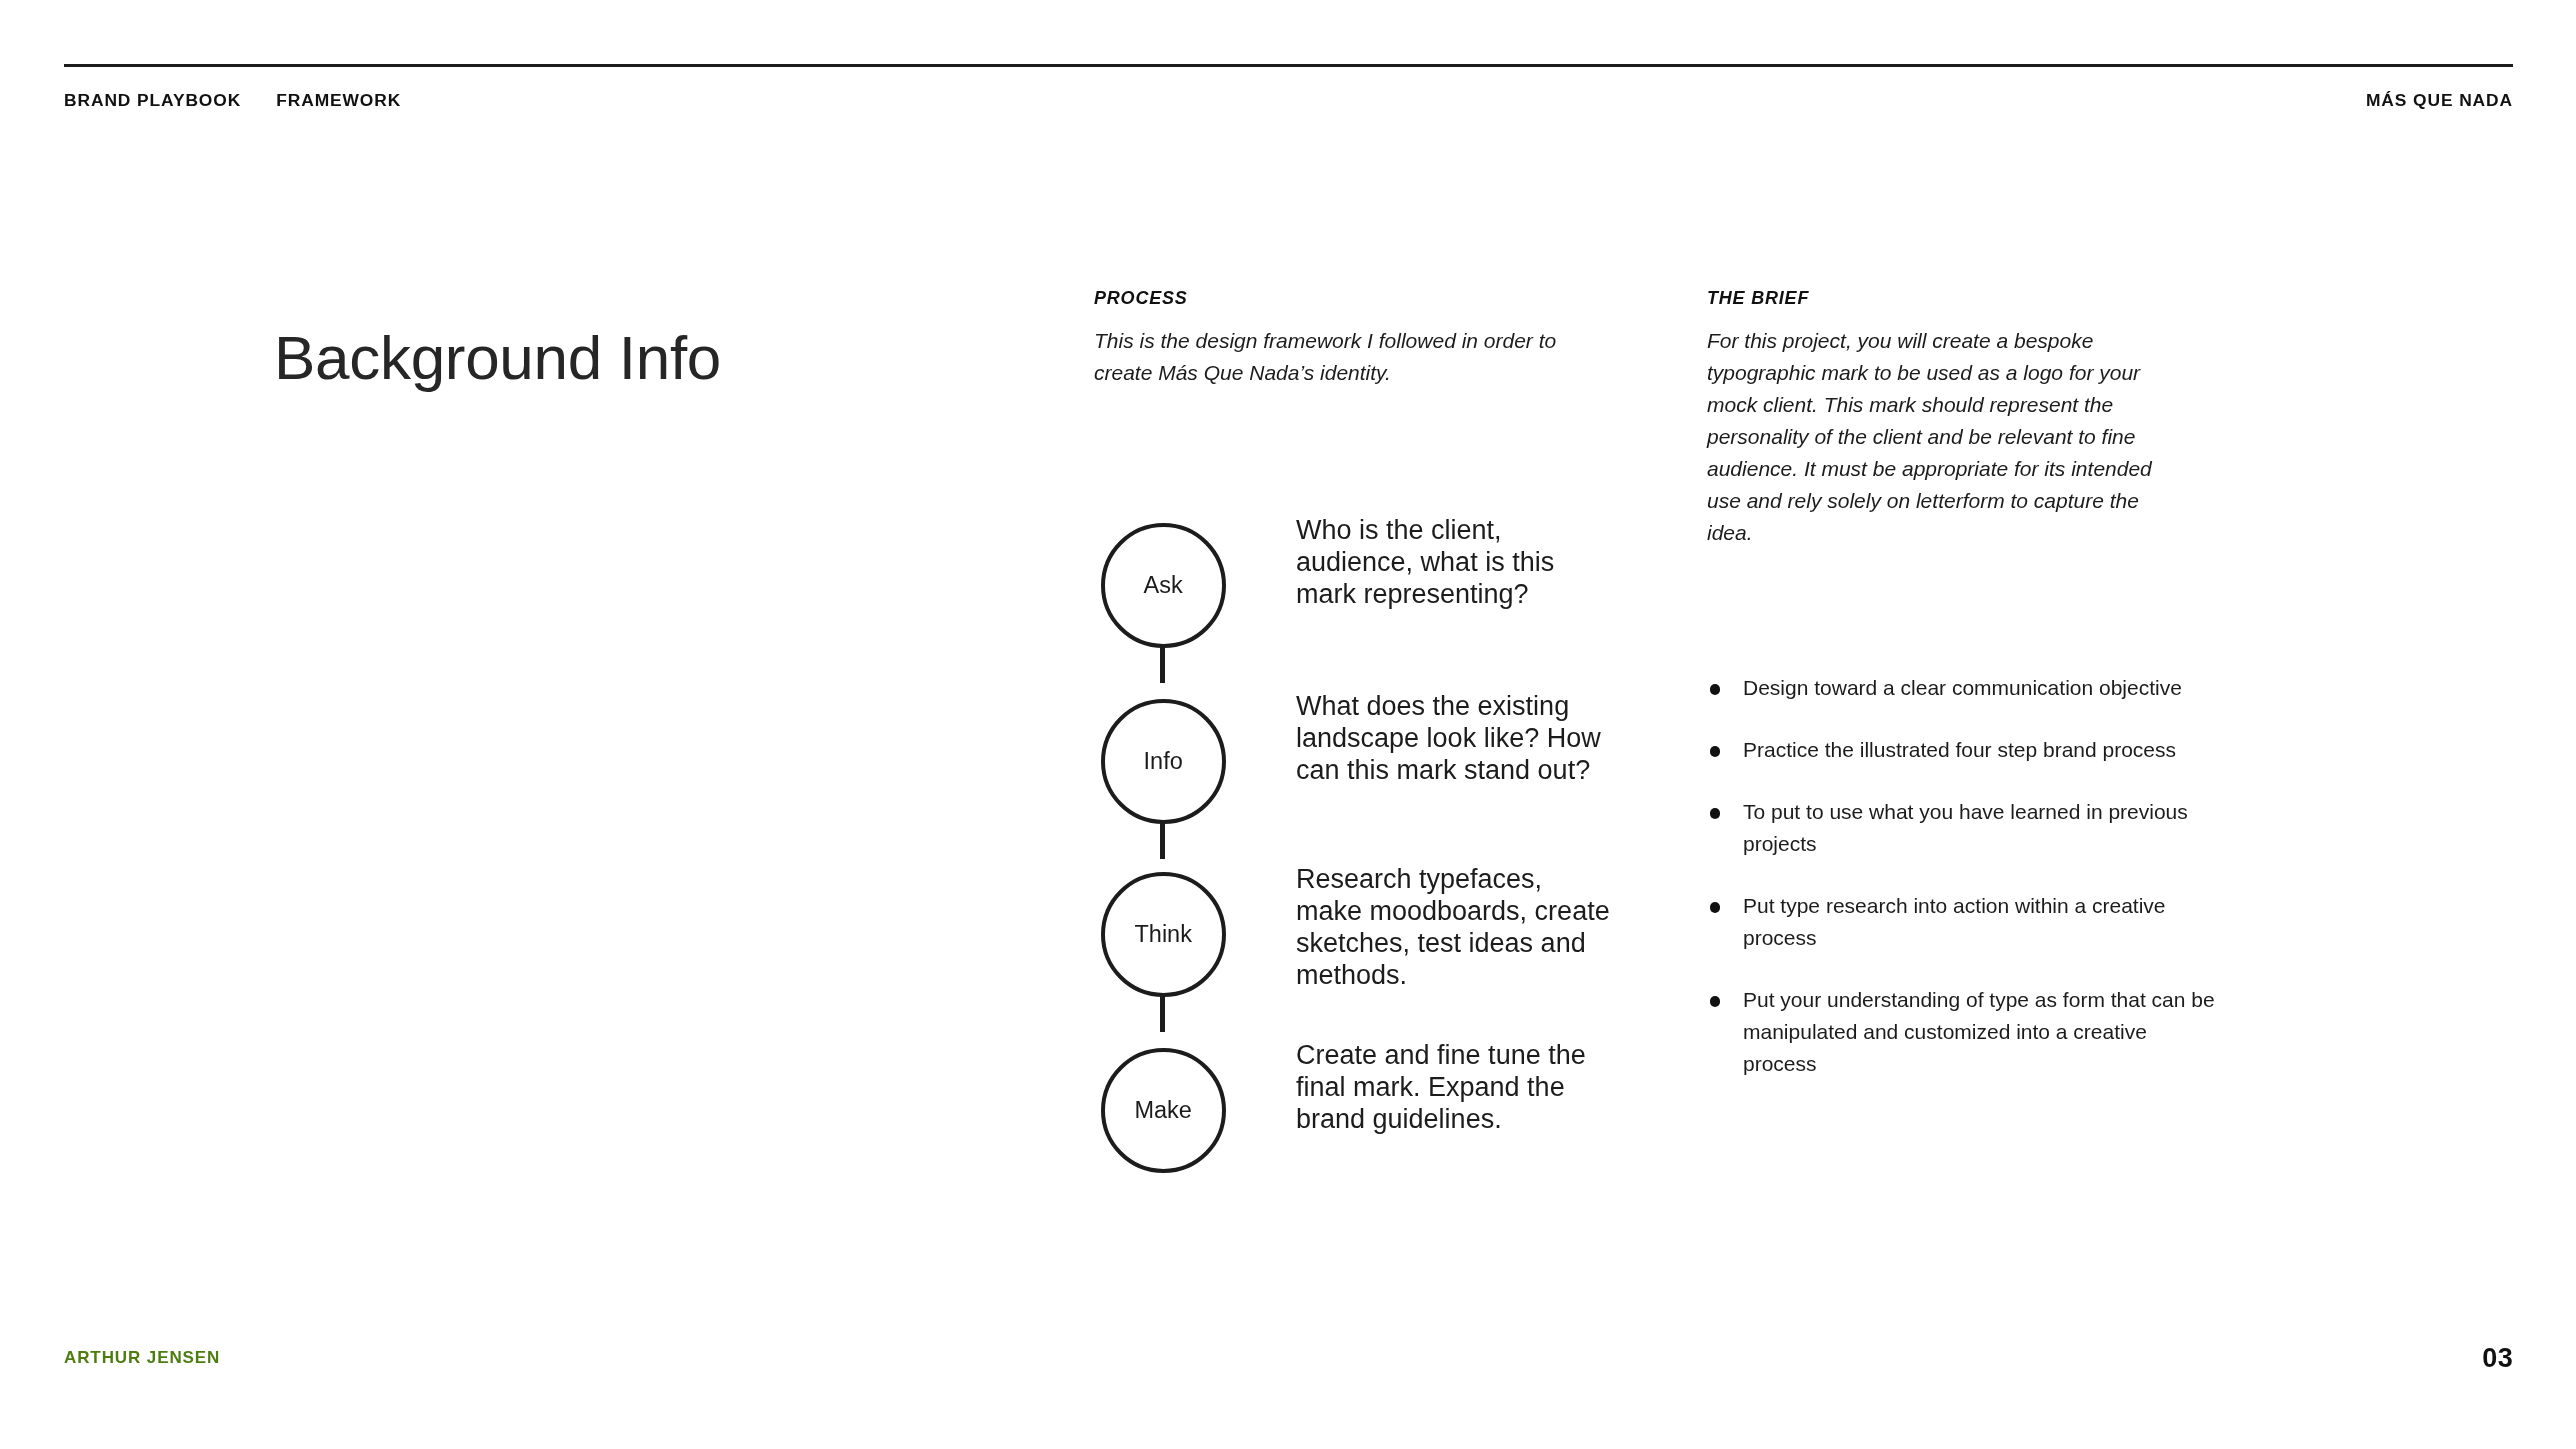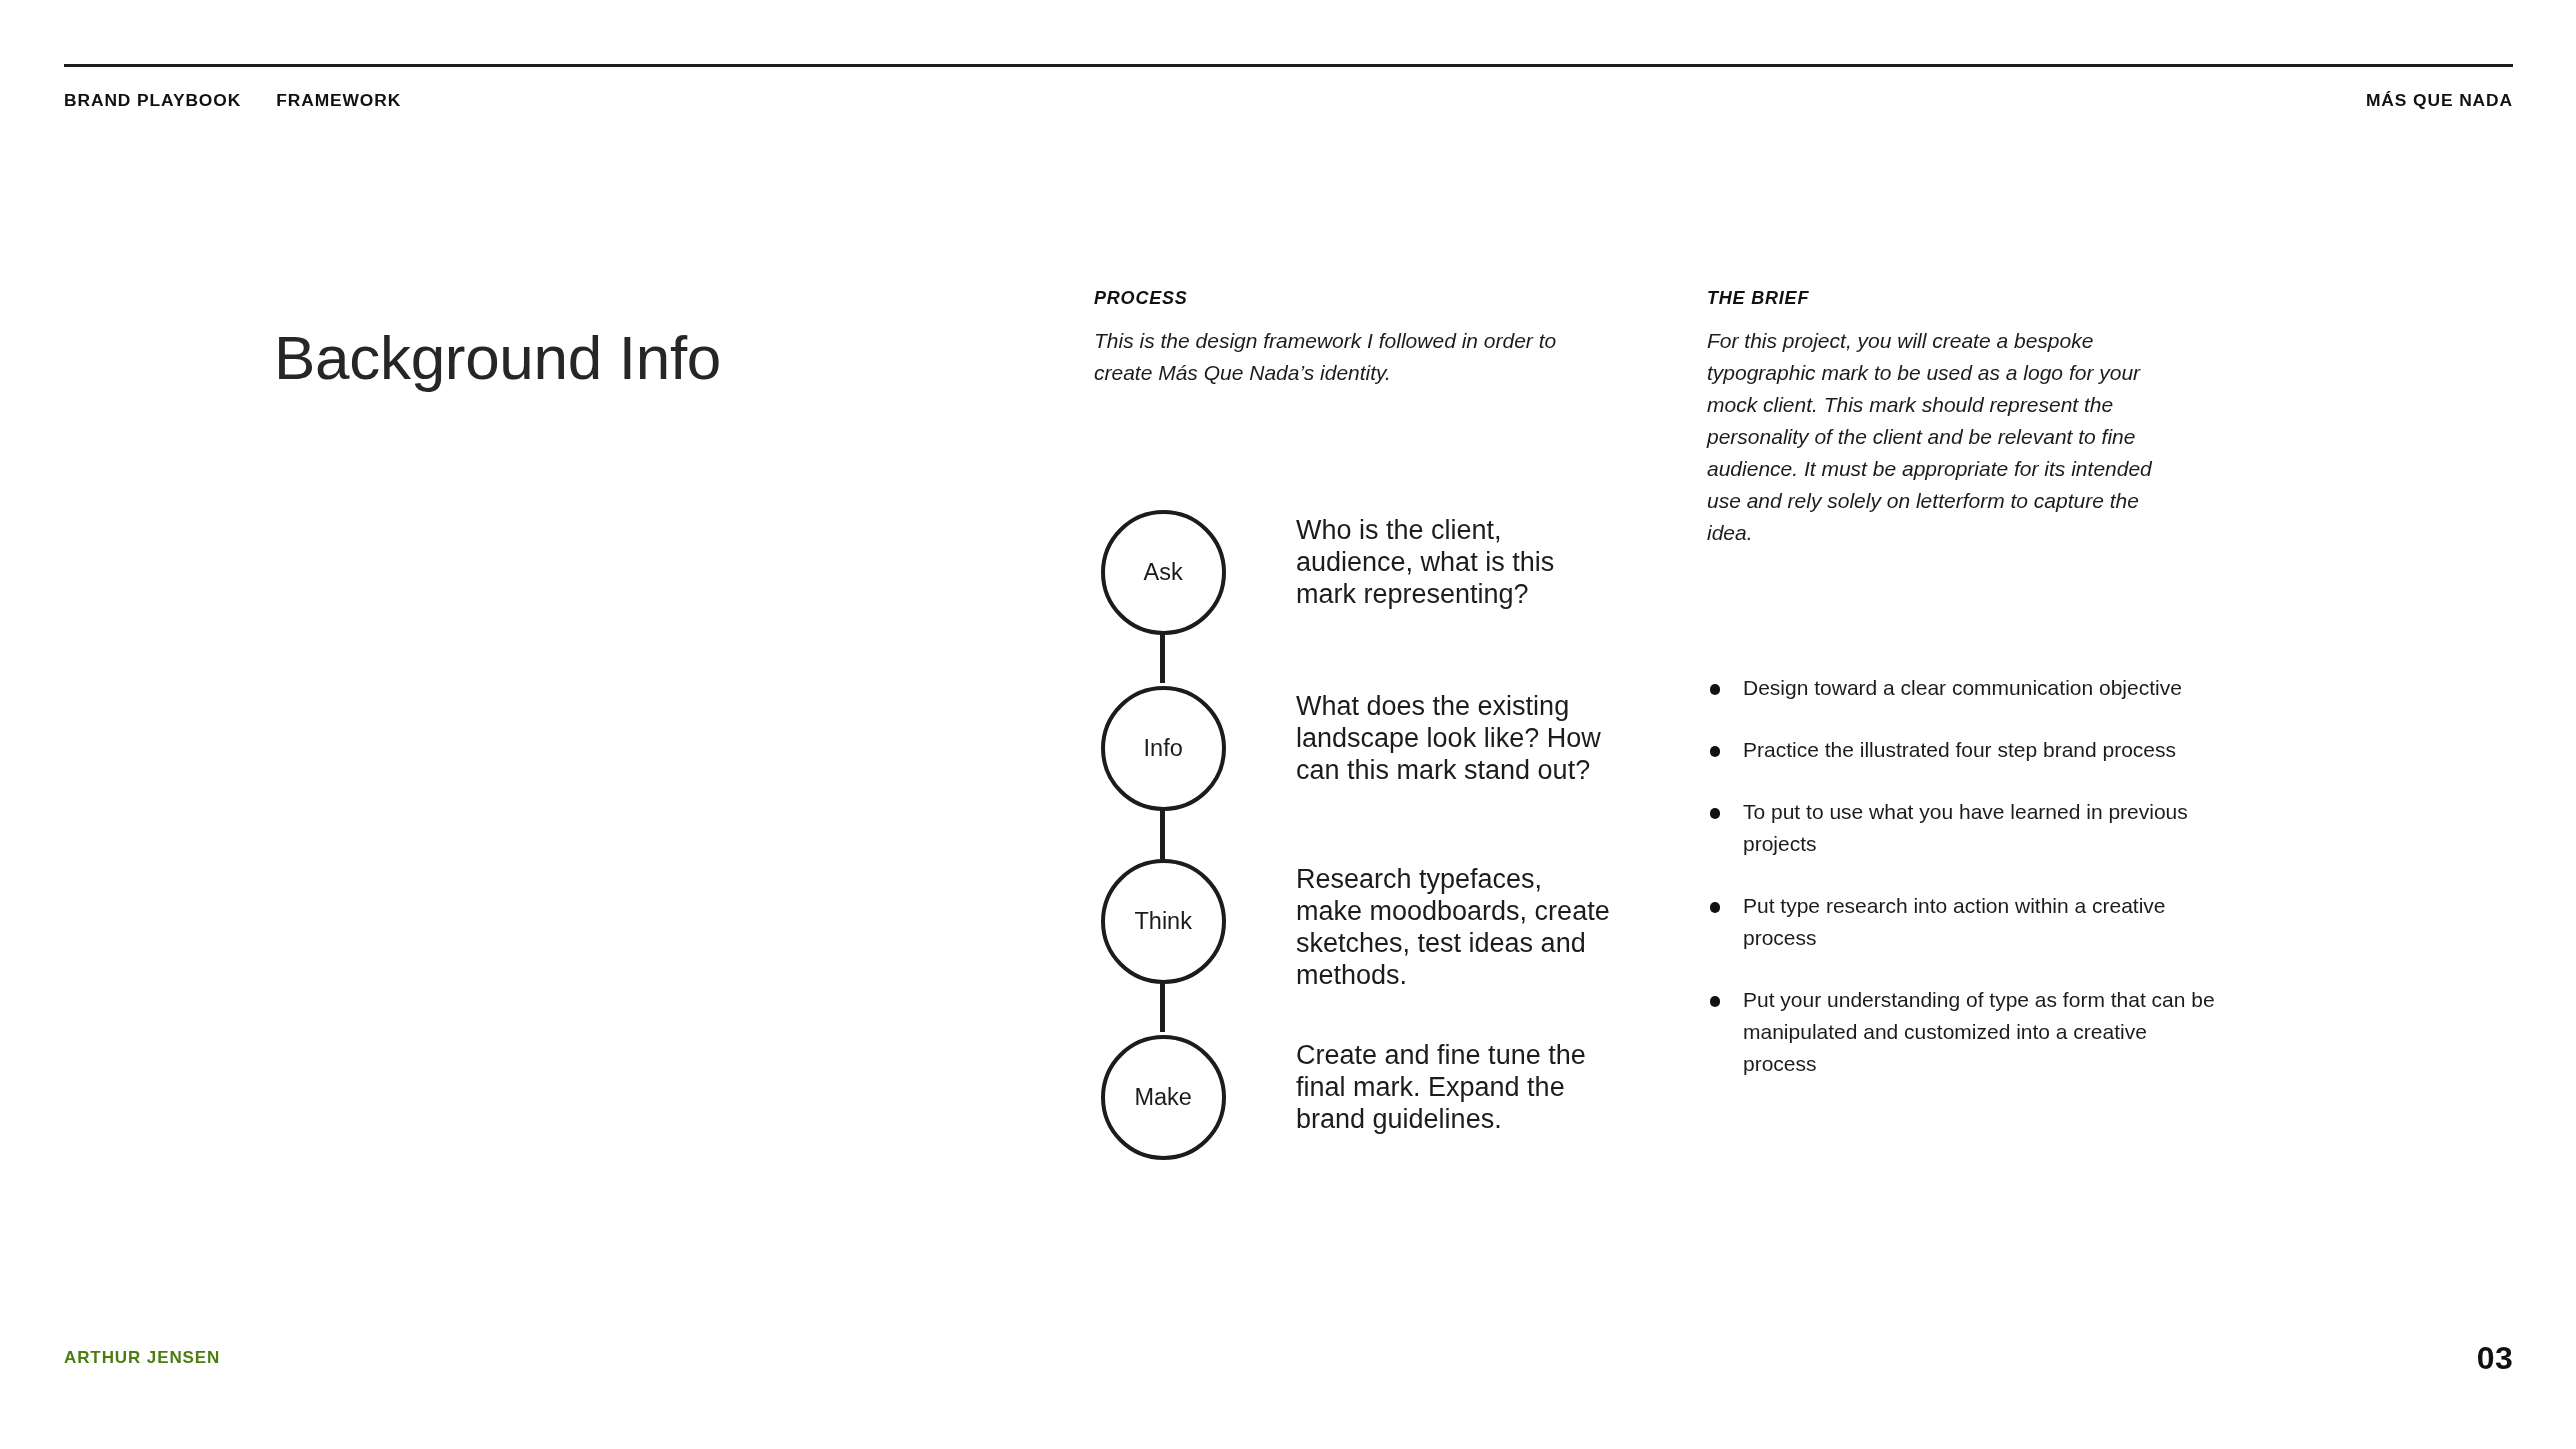--- a/index.html
+++ b/index.html
@@ -111,21 +111,21 @@
     width: 537px;
   }
   .flow-row-0 { top: 0px; }
   .flow-row-1 { top: 176px; }
   .flow-row-2 { top: 349px; }
   .flow-row-3 { top: 525px; }
 
   .node {
     position: absolute;
     left: 6.7px;
-    top: 3px;
+    top: 16px;
     width: 125px;
     height: 125px;
     border: 4px solid #1c1c1c;
     border-radius: 50%;
     background: #ffffff;
     display: flex;
     align-items: center;
     justify-content: center;
     box-sizing: border-box;
     z-index: 2;
@@ -200,21 +200,21 @@
     font-weight: 700;
     letter-spacing: 0.9px;
     line-height: 21.5px;
     color: #4d7c0f;
     white-space: nowrap;
   }
   .footer-right {
     position: absolute;
     right: 0;
     bottom: -4px;
-    font-size: 32px;
+    font-size: 27px;
     font-weight: 700;
     letter-spacing: 0.3px;
     line-height: 28px;
     color: #111111;
   }
 </style>
 </head>
 <body>
 
 <div class="top-rule"></div>

